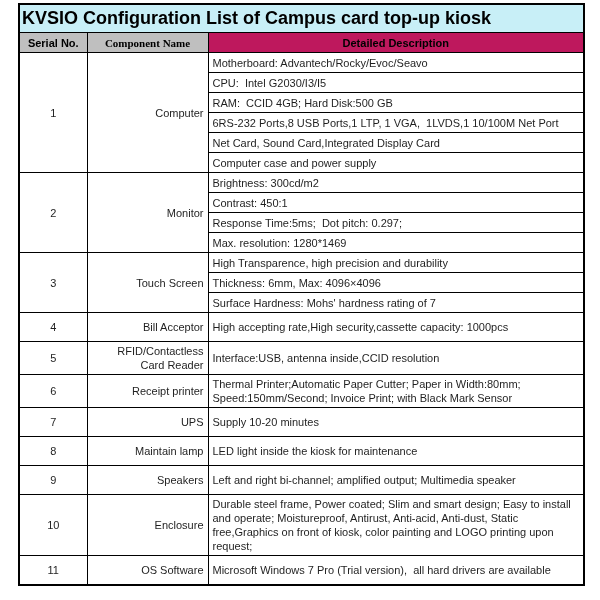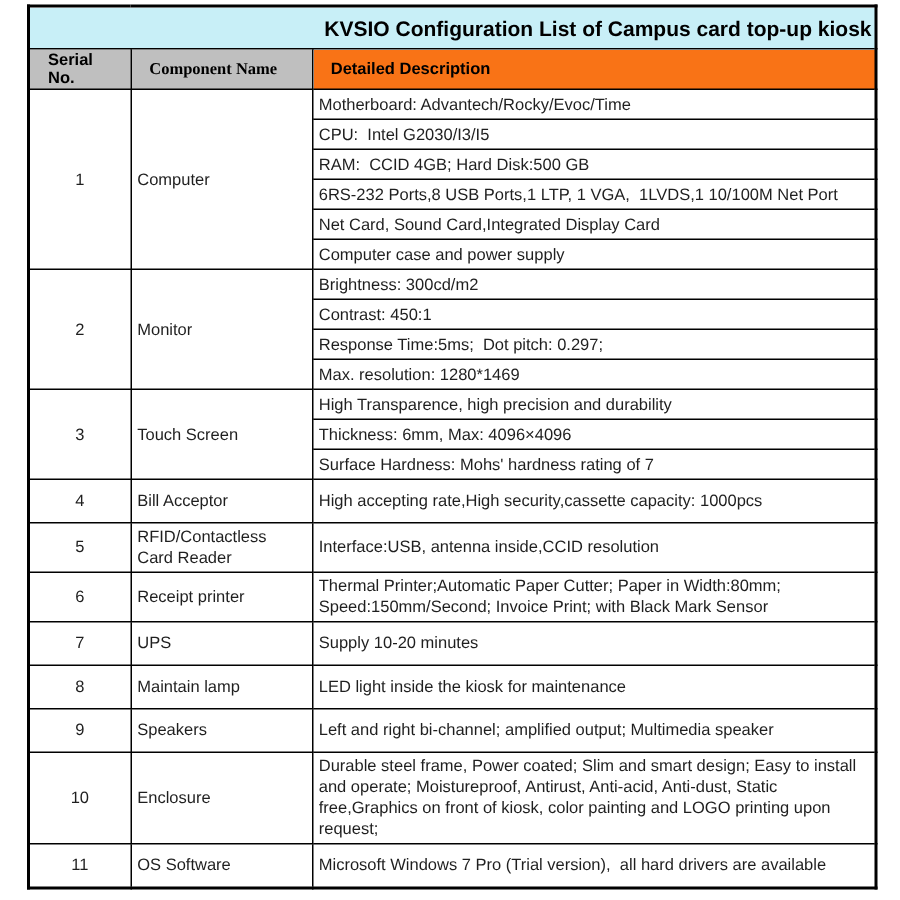--- a/index.html
+++ b/index.html
@@ -23,44 +23,44 @@
     margin: 3px 0 0 18px;
     border: 2px solid #000000;
   }
   .config-table th, .config-table td {
     border: 1px solid #000000;
     vertical-align: middle;
     overflow: hidden;
   }
   tr.title-row th {
     height: 25px;
-    font-size: 14px;
+    font-size: 18px;
     font-weight: bold;
-    text-align: right;
+    text-align: left;
     color: #000000;
     padding: 1px 2px;
   }
   tr.header-row th {
     height: 17px;
     font-size: 11px;
     font-weight: bold;
-    text-align: left;
+    text-align: center;
     color: #000000;
-    padding: 1px 12px;
+    padding: 1px 2px;
   }
   .config-table td {
     font-size: 11px;
     line-height: 14px;
     padding: 2px 4px;
   }
   td.serial {
     text-align: center;
   }
   td.component {
-    text-align: left;
+    text-align: right;
   }
   td.detail {
     text-align: left;
     white-space: pre-wrap;
   }
   tbody tr {
     height: 20px;
   }
   tbody tr.single {
     height: 29px;
@@ -76,28 +76,28 @@
       <col style="width:121px">
       <col style="width:376px">
     </colgroup>
     <thead>
       <tr class="title-row">
         <th colspan="3" style="background: rgb(200, 239, 247);">KVSIO Configuration List of Campus card top-up kiosk</th>
       </tr>
       <tr class="header-row">
         <th style="background: rgb(191, 191, 191);">Serial No.</th>
         <th style="background: rgb(191, 191, 191); font-family: Liberation Serif, serif;">Component Name</th>
-        <th style="background: #f97316;">Detailed Description</th>
+        <th style="background: #be185d;">Detailed Description</th>
       </tr>
     </thead>
     <tbody>
         <tr>
           <td class="serial" rowspan="6">1</td>
           <td class="component" rowspan="6">Computer</td>
-          <td class="detail">Motherboard: Advantech/Rocky/Evoc/Time</td>
+          <td class="detail">Motherboard: Advantech/Rocky/Evoc/Seavo</td>
         </tr>
         <tr>
           <td class="detail">CPU:  Intel G2030/I3/I5</td>
         </tr>
         <tr>
           <td class="detail">RAM:  CCID 4GB; Hard Disk:500 GB</td>
         </tr>
         <tr>
           <td class="detail">6RS-232 Ports,8 USB Ports,1 LTP, 1 VGA,  1LVDS,1 10/100M Net Port</td>
         </tr>

